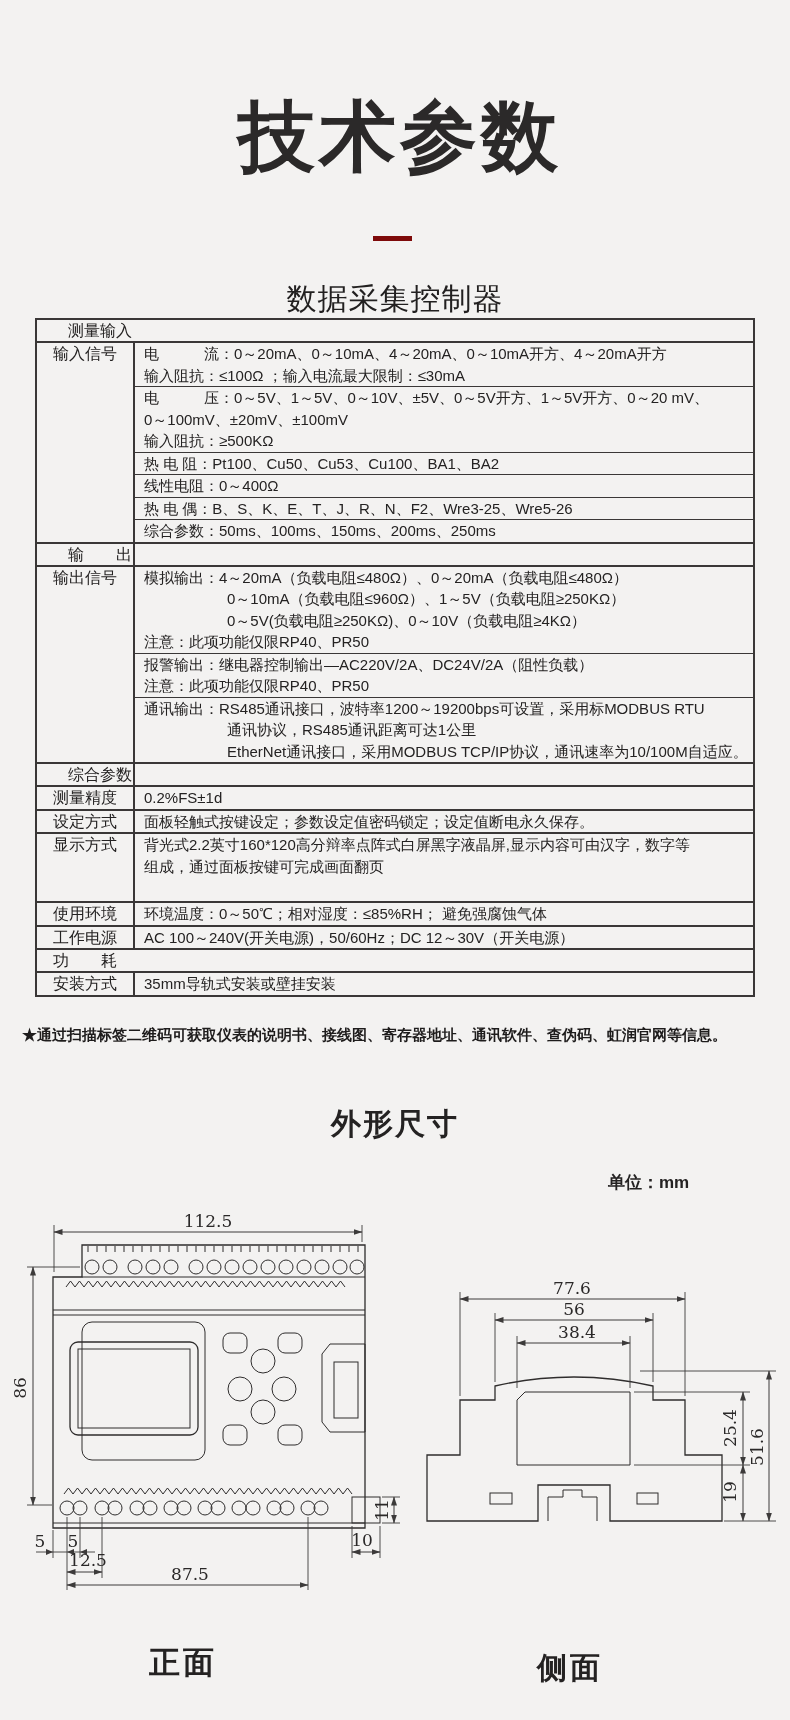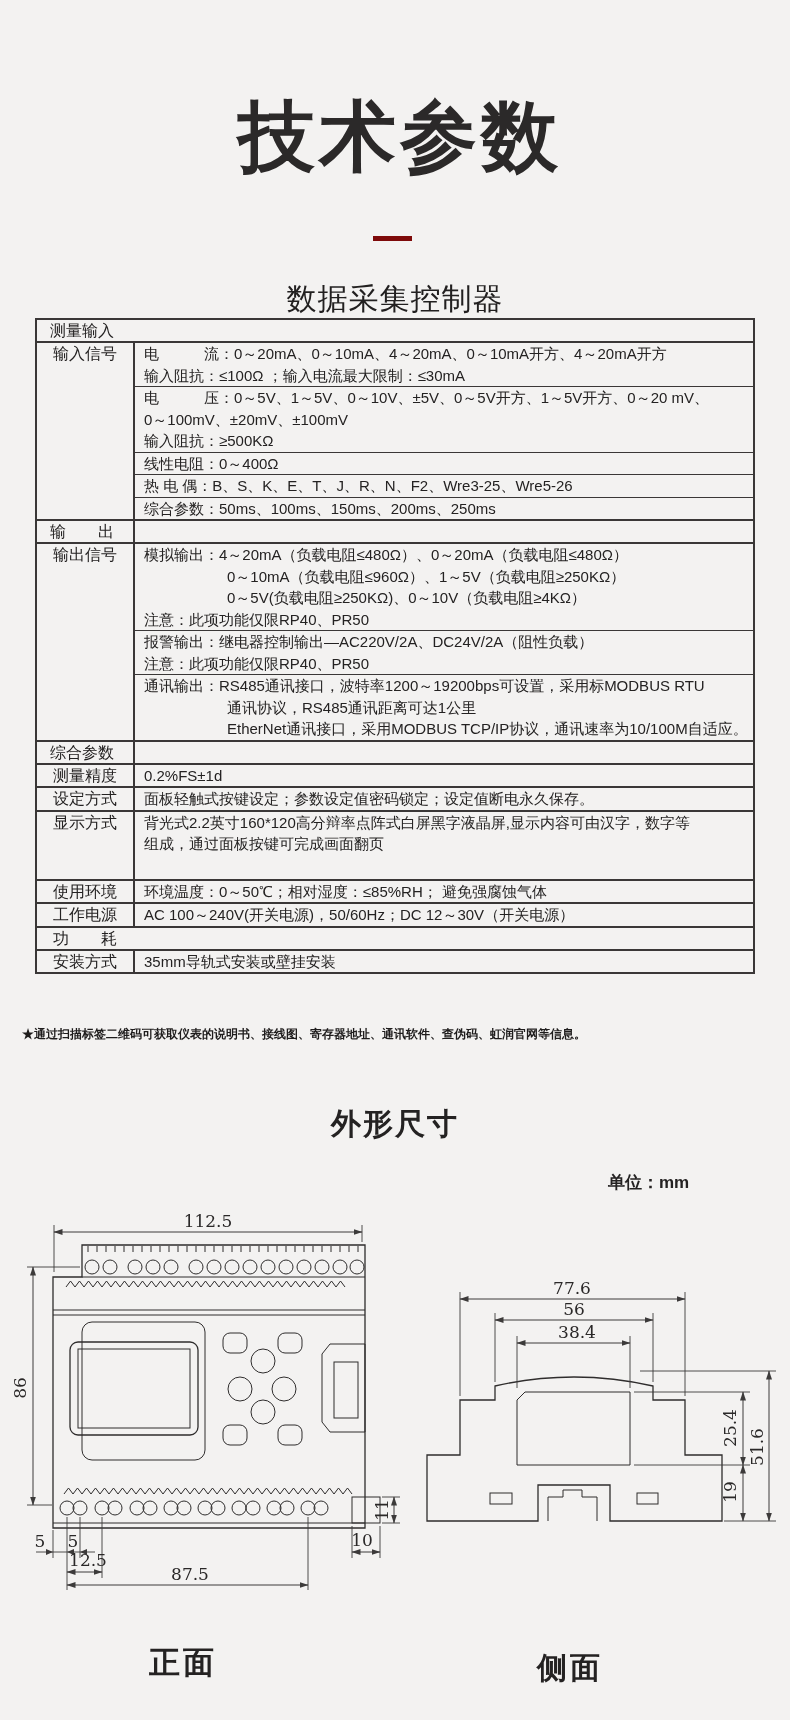--- a/index.html
+++ b/index.html
@@ -21,27 +21,27 @@
   }
   
   .spec-table { left:35px; top:318px; width:720px; border:2px solid #3a3737; }
   .trow { display:flex; border-top:2px solid #3a3737; }
   .trow:first-child { border-top:none; }
   .tlabel {
     flex:0 0 96px; font-size:16px; padding-top:1px;
     display:flex; justify-content:center; align-items:flex-start;
     white-space:nowrap; line-height:20px;
   }
-  .tlabel.sec { justify-content:flex-start; padding-left:13px; }
+  .tlabel.sec { justify-content:flex-start; padding-left:31px; }
   .tvalue { flex:1 1 auto; border-left:2px solid #3a3737; }
   .subcell + .subcell { border-top:1px solid #3a3737; }
   .tline { font-size:15px; line-height:21.5px; padding-left:9px; white-space:nowrap; }
   .tline.ind { padding-left:92px; }
   .note {
-    left:22px; top:1026px; width:760px; font-size:12px; font-weight:bold;
+    left:22px; top:1026px; width:760px; font-size:15px; font-weight:bold;
     white-space:nowrap; letter-spacing:0px; color:#1e1c1c;
   }
   .dims-heading {
     top:1104px; left:0; width:100%; text-align:center;
     font-size:30px; font-weight:bold; letter-spacing:2px;
   }
   .unit-label { top:1171px; left:608px; width:150px; text-align:left; font-size:17px; font-weight:bold; }
   .view-label { font-size:31px; font-weight:bold; letter-spacing:3px; }
   .front-label { left:149px; top:1642px; }
   .side-label  { left:537px; top:1648px; font-size:30px; }
@@ -70,20 +70,23 @@
       <div class="tlabel">输入信号</div>
       <div class="tvalue">
         <div class="subcell">
           <div class="tline">电　　　流：0～20mA、0～10mA、4～20mA、0～10mA开方、4～20mA开方</div>
           <div class="tline">输入阻抗：≤100Ω ；输入电流最大限制：≤30mA</div>
         </div>
         <div class="subcell">
           <div class="tline">电　　　压：0～5V、1～5V、0～10V、±5V、0～5V开方、1～5V开方、0～20 mV、</div>
           <div class="tline">0～100mV、±20mV、±100mV</div>
           <div class="tline">输入阻抗：≥500KΩ</div>
+        </div>
+        <div class="subcell">
+          <div class="tline">热 电 阻：Pt100、Cu50、Cu53、Cu100、BA1、BA2</div>
         </div>
         <div class="subcell">
           <div class="tline">线性电阻：0～400Ω</div>
         </div>
         <div class="subcell">
           <div class="tline">热 电 偶：B、S、K、E、T、J、R、N、F2、Wre3-25、Wre5-26</div>
         </div>
         <div class="subcell">
           <div class="tline">综合参数：50ms、100ms、150ms、200ms、250ms</div>
         </div>

